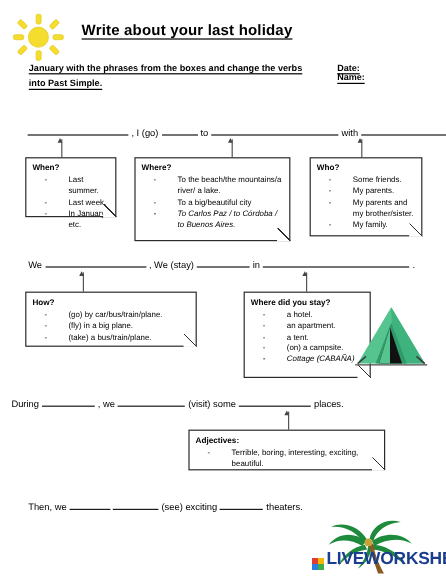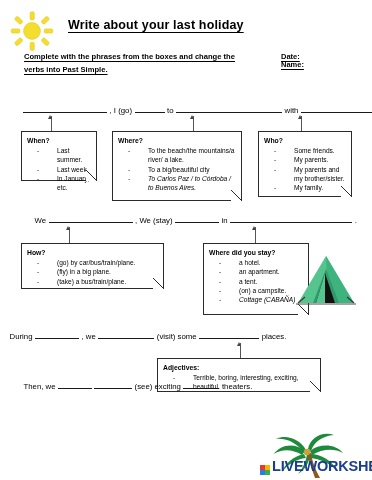--- a/index.html
+++ b/index.html
@@ -214,21 +214,21 @@
         <rect x="33.2" y="5.2" width="4.2" height="8.2" rx="1.6" transform="rotate(45 35.3 9.3)"></rect>
         <rect x="6.6" y="26.6" width="4.2" height="8.2" rx="1.6" transform="rotate(45 8.7 30.7)"></rect>
         <rect x="33.2" y="26.6" width="4.2" height="8.2" rx="1.6" transform="rotate(-45 35.3 30.7)"></rect>
       </g>
     </svg>
   </div>
 
   <div class="title">Write about your last holiday</div>
   <div class="name-label">Name:</div>
   <div class="date-label">Date:</div>
-  <div class="instructions">Complete with the phrases from the boxes and change the verbs into Past Simple.</div>
+  <div class="instructions">January with the phrases from the boxes and change the verbs into Past Simple.</div>
 
   <div class="sentence" id="sentence-1" style="left:22px; top:104px;">
       <span class="blank" style="width: 84px; border-bottom-color: rgb(26, 26, 26);"></span>
       <span class="word">, I (go)</span>
       <span class="blank" style="width: 30px; border-bottom-color: rgb(26, 26, 26);"></span>
       <span class="word">to</span>
       <span class="blank" style="width: 106px; border-bottom-color: rgb(26, 26, 26);"></span>
       <span class="word">with</span>
       <span class="blank" style="width: 84px; border-bottom-color: rgb(26, 26, 26);"></span>
     </div>
@@ -266,21 +266,21 @@
     <span class="box-title">Who?</span>
     <ul>
       <li>Some friends.</li>
       <li>My parents.</li>
       <li>My parents and my brother/sister.</li>
       <li>My family.</li>
     </ul>
     <span class="fold"></span>
   </div>
 
-  <div class="sentence" id="sentence-2" style="left:22px; top:214px;margin-left:11px;">
+  <div class="sentence" id="sentence-2" style="left:22px; top:214px;">
       <span class="word">We</span>
       <span class="blank" style="width: 84px; border-bottom-color: rgb(26, 26, 26);"></span>
       <span class="word">, We (stay)</span>
       <span class="blank" style="width: 44px; border-bottom-color: rgb(26, 26, 26);"></span>
       <span class="word">in</span>
       <span class="blank" style="width: 122px; border-bottom-color: rgb(26, 26, 26);"></span>
       <span class="word">.</span>
     </div>
 
   <div class="connector" style="left:69px; top:227px; height:17px;"></div>
@@ -338,21 +338,21 @@
   <div class="arrowhead" style="left:237.4px; top:342px;"></div>
 
   <div class="box" id="box-adjectives" style="left:157px; top:358px; width:164px; height:34px;">
     <span class="box-title">Adjectives:</span>
     <ul>
       <li>Terrible, boring, interesting, exciting, beautiful.</li>
     </ul>
     <span class="fold"></span>
   </div>
 
-  <div class="sentence" id="sentence-4" style="left:22px; top:380px;">
+  <div class="sentence" id="sentence-4" style="left:22px; top:416px;">
       <span class="word">Then, we</span>
       <span class="blank" style="width: 34px; border-bottom-color: rgb(26, 26, 26);"></span>
       <span class="blank" style="width: 38px; border-bottom-color: rgb(26, 26, 26);"></span>
       <span class="word">(see) exciting</span>
       <span class="blank" style="width: 36px; border-bottom-color: rgb(26, 26, 26);"></span>
       <span class="word">theaters.</span>
     </div>
 
   <div class="watermark">
     <svg viewBox="0 0 114 48" width="114" height="48">

